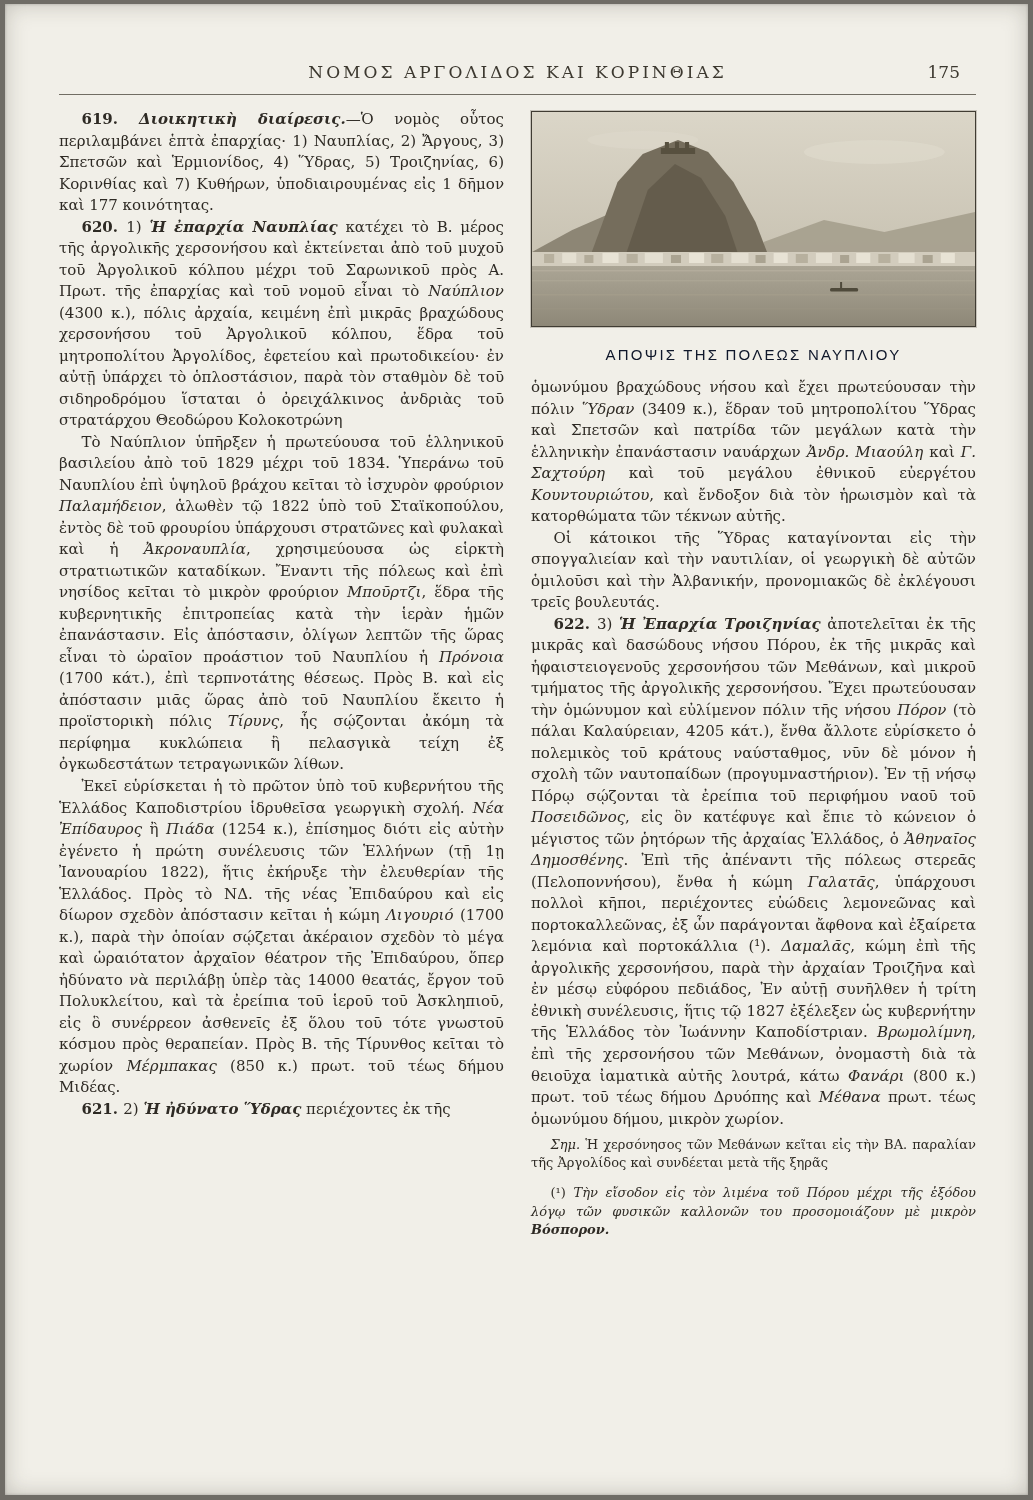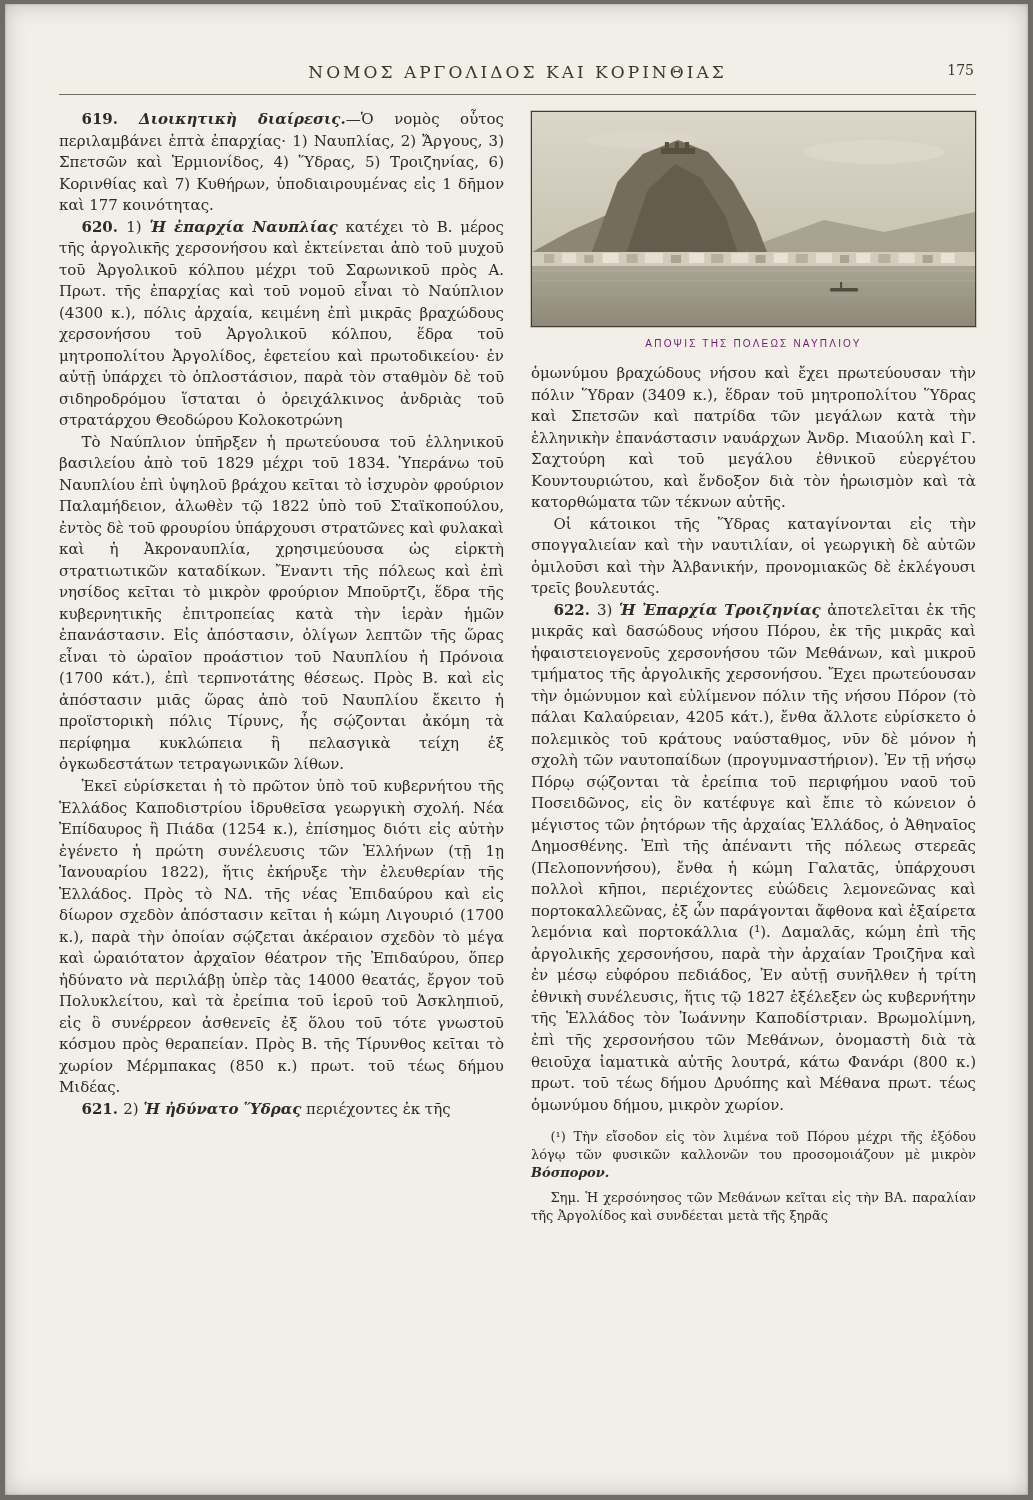--- a/index.html
+++ b/index.html
@@ -19,22 +19,22 @@
     color:#2f2b25;
   }
   .page-header{position:relative;height:26px;}
   .running-title{
     text-align:center;
     font-size:17px;
     letter-spacing:3px;
     color:#3c382f;
   }
   .page-number{
-    position:absolute;right:2px;top:0;
-    font-size:14px;
+    position:absolute;right:16px;top:0;
+    font-size:17px;
     color:#3c382f;
     margin-left:36px;
   }
   .header-rule{
     border-top:1.6px solid #5b564b;
     margin:6px 0 14px 0;
     opacity:.85;
   }
   .columns{display:flex;gap:27px;}
   .col{flex:1 1 0;min-width:0;}
@@ -42,38 +42,38 @@
     margin:0;
     font-size:15px;
     line-height:1.435;
     text-align:justify;
     color:#2e2a24;
   }
   .para.indent{text-indent:1.5em;}
   .para.note{font-size:13px;line-height:1.4;margin-top:6px;}
   .para.footnote{font-size:13px;line-height:1.4;margin-top:12px;}
   .s-b{font-weight:bold;}
-  .s-i{}
+  .s-i{font-style:italic;}
   .s-bi{font-weight:bold;font-style:italic;}
   .photo-figure{margin:2px 0 14px 0;}
   .photo-frame{
     border:1px solid #403c33;
     box-shadow:0 0 0 1px rgba(120,115,100,.35);
     background:#c9c3b4;
     height:214px;
     overflow:hidden;
   }
   .photo-frame svg{display:block;width:100%;height:100%;}
   .photo-caption{
-    margin-top:11px;
+    margin-top:19px;
     text-align:center;
     font-family:"Liberation Sans","DejaVu Sans",sans-serif;
-    font-size:10px;
+    font-size:15px;
     letter-spacing:2.2px;
-    color:#701a75;
+    color:#0f172a;
   }
 </style>
 </head>
 <body>
 
 <div class="page">
 
   <header class="page-header">
     <div class="running-title">ΝΟΜΟΣ ΑΡΓΟΛΙΔΟΣ ΚΑΙ ΚΟΡΙΝΘΙΑΣ</div>
     <div class="page-number">175</div>
@@ -145,18 +145,18 @@
             <rect x="0" y="196" width="440" height="1.5" fill="#9e9785" opacity="0.4"></rect>
             <rect x="296" y="176" width="28" height="3.5" rx="1.5" fill="#4f4a3b"></rect>
             <rect x="306" y="170" width="2" height="7" fill="#4f4a3b"></rect>
           </svg>
         </div>
         <figcaption class="photo-caption">ΑΠΟΨΙΣ ΤΗΣ ΠΟΛΕΩΣ ΝΑΥΠΛΙΟΥ</figcaption>
       </figure>
     <p class="para"><span>ὁμωνύμου βραχώδους νήσου καὶ ἔχει πρωτεύουσαν τὴν πόλιν </span><span class="s-i">Ὕδραν</span><span> (3409 κ.), ἕδραν τοῦ μητροπολίτου Ὕδρας καὶ Σπετσῶν καὶ πατρίδα τῶν μεγάλων κατὰ τὴν ἑλληνικὴν ἐπανάστασιν ναυάρχων </span><span class="s-i">Ἀνδρ. Μιαούλη</span><span> καὶ </span><span class="s-i">Γ. Σαχτούρη</span><span> καὶ τοῦ μεγάλου ἐθνικοῦ εὐεργέτου </span><span class="s-i">Κουντουριώτου</span><span>, καὶ ἔνδοξον διὰ τὸν ἡρωισμὸν καὶ τὰ κατορθώματα τῶν τέκνων αὐτῆς.</span></p>
         <p class="para indent"><span>Οἱ κάτοικοι τῆς Ὕδρας καταγίνονται εἰς τὴν σπογγαλιείαν καὶ τὴν ναυτιλίαν, οἱ γεωργικὴ δὲ αὐτῶν ὁμιλοῦσι καὶ τὴν Ἀλβανικήν, προνομιακῶς δὲ ἐκλέγουσι τρεῖς βουλευτάς.</span></p>
         <p class="para indent"><span class="s-b">622. </span><span>3) </span><span class="s-bi">Ἡ Ἐπαρχία Τροιζηνίας</span><span> ἀποτελεῖται ἐκ τῆς μικρᾶς καὶ δασώδους νήσου Πόρου, ἐκ τῆς μικρᾶς καὶ ἡφαιστειογενοῦς χερσονήσου τῶν Μεθάνων, καὶ μικροῦ τμήματος τῆς ἀργολικῆς χερσονήσου. Ἔχει πρωτεύουσαν τὴν ὁμώνυμον καὶ εὐλίμενον πόλιν τῆς νήσου </span><span class="s-i">Πόρον</span><span> (τὸ πάλαι Καλαύρειαν, 4205 κάτ.), ἔνθα ἄλλοτε εὑρίσκετο ὁ πολεμικὸς τοῦ κράτους ναύσταθμος, νῦν δὲ μόνον ἡ σχολὴ τῶν ναυτοπαίδων (προγυμναστήριον). Ἐν τῇ νήσῳ Πόρῳ σῴζονται τὰ ἐρείπια τοῦ περιφήμου ναοῦ τοῦ </span><span class="s-i">Ποσειδῶνος</span><span>, εἰς ὃν κατέφυγε καὶ ἔπιε τὸ κώνειον ὁ μέγιστος τῶν ῥητόρων τῆς ἀρχαίας Ἑλλάδος, ὁ </span><span class="s-i">Ἀθηναῖος Δημοσθένης</span><span>. Ἐπὶ τῆς ἀπέναντι τῆς πόλεως στερεᾶς (Πελοποννήσου), ἔνθα ἡ κώμη </span><span class="s-i">Γαλατᾶς</span><span>, ὑπάρχουσι πολλοὶ κῆποι, περιέχοντες εὐώδεις λεμονεῶνας καὶ πορτοκαλλεῶνας, ἐξ ὧν παράγονται ἄφθονα καὶ ἐξαίρετα λεμόνια καὶ πορτοκάλλια (¹). </span><span class="s-i">Δαμαλᾶς</span><span>, κώμη ἐπὶ τῆς ἀργολικῆς χερσονήσου, παρὰ τὴν ἀρχαίαν Τροιζῆνα καὶ ἐν μέσῳ εὐφόρου πεδιάδος, Ἐν αὐτῇ συνῆλθεν ἡ τρίτη ἐθνικὴ συνέλευσις, ἥτις τῷ 1827 ἐξέλεξεν ὡς κυβερνήτην τῆς Ἑλλάδος τὸν Ἰωάννην Καποδίστριαν. </span><span class="s-i">Βρωμολίμνη</span><span>, ἐπὶ τῆς χερσονήσου τῶν Μεθάνων, ὀνομαστὴ διὰ τὰ θειοῦχα ἰαματικὰ αὐτῆς λουτρά, κάτω </span><span class="s-i">Φανάρι</span><span> (800 κ.) πρωτ. τοῦ τέως δήμου Δρυόπης καὶ </span><span class="s-i">Μέθανα</span><span> πρωτ. τέως ὁμωνύμου δήμου, μικρὸν χωρίον.</span></p>
+        <p class="para indent note"><span class="s-i">Σημ.</span><span> Ἡ χερσόνησος τῶν Μεθάνων κεῖται εἰς τὴν ΒΑ. παραλίαν τῆς Ἀργολίδος καὶ συνδέεται μετὰ τῆς ξηρᾶς</span></p>
         <p class="para indent footnote"><span>(¹) </span><span class="s-i">Τὴν εἴσοδον εἰς τὸν λιμένα τοῦ Πόρου μέχρι τῆς ἐξόδου λόγῳ τῶν φυσικῶν καλλονῶν του προσομοιάζουν μὲ μικρὸν </span><span class="s-bi">Βόσπορον.</span></p>
-        <p class="para indent note"><span class="s-i">Σημ.</span><span> Ἡ χερσόνησος τῶν Μεθάνων κεῖται εἰς τὴν ΒΑ. παραλίαν τῆς Ἀργολίδος καὶ συνδέεται μετὰ τῆς ξηρᾶς</span></p>
       </section>
 
   </main>
 </div>
 
 </body></html>

